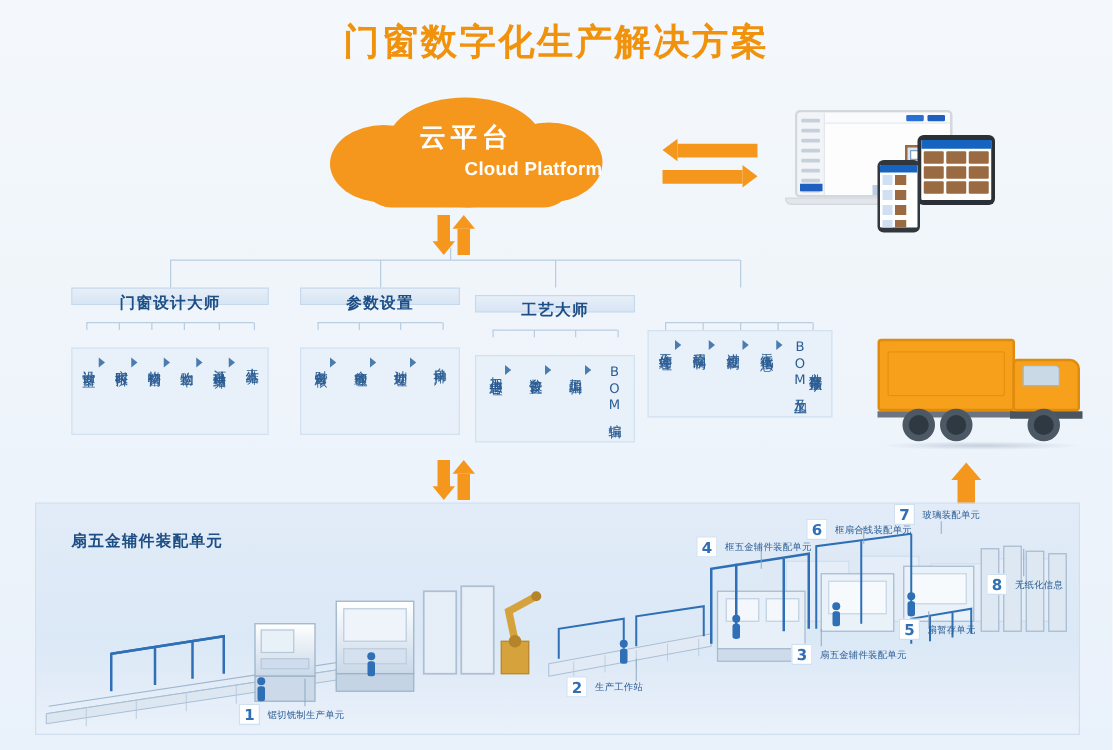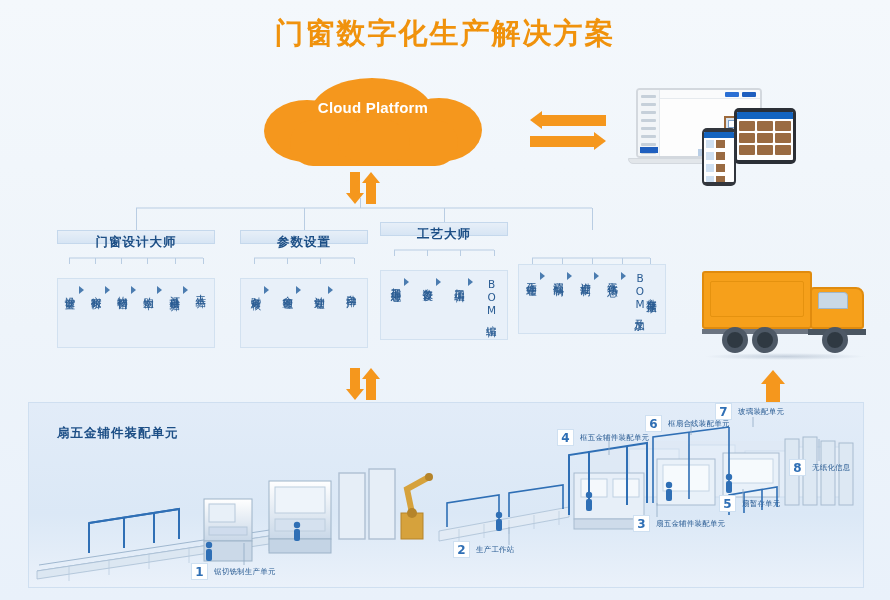--- a/index.html
+++ b/index.html
@@ -30,21 +30,21 @@
   .c2 { left: 0px;   top: 22px;  width: 86px;  height: 62px; }
   .c3 { left: 132px; top: 20px;  width: 86px;  height: 64px; }
   .c4 { left: 26px;  top: 42px;  width: 168px; height: 46px; border-radius: 26px;}
   .c5 { left: 74px;  top: 40px;  width: 72px;  height: 48px; }
   #cloud-text {
     position: absolute; left: 0; top: 18px; width: 218px;
     text-align: center; color: #ffffff; z-index: 3;
   }
   #cloud-cn { font-size: 21px; font-weight: bold; letter-spacing: 4px;
               font-family: "DejaVu Serif", serif; }
-  #cloud-en { font-size: 15px; font-weight: bold; margin-top: 3px; letter-spacing: .2px;}
+  #cloud-en { font-size: 15px; font-weight: bold; margin-top: 3px; letter-spacing: .2px; text-align: right;}
 
   
   .arr { position: absolute; }
   .arr .stem { position: absolute; background: #f5971d; }
   .arr .head { position: absolute; width: 0; height: 0; }
   .up .head   { border-left: 9px solid transparent; border-right: 9px solid transparent;
                 border-bottom: 11px solid #f5971d; }
   .down .head { border-left: 9px solid transparent; border-right: 9px solid transparent;
                 border-top: 11px solid #f5971d; }
   .left .head { border-top: 9px solid transparent; border-bottom: 9px solid transparent;
@@ -139,21 +139,21 @@
     font-family: "DejaVu Sans", sans-serif;
   }
   .vchev {
     width: 0; height: 0; margin: 0 2px;
     border-top: 4px solid transparent; border-bottom: 4px solid transparent;
     border-left: 5px solid #4b7cb0; align-self: center;
   }
 
   #mod-1 { left: 57px;  top: 230px; width: 158px; }
   #mod-2 { left: 240px; top: 230px; width: 128px; }
-  #mod-3 { left: 380px; top: 222px; width: 128px; }
+  #mod-3 { left: 380px; top: 236px; width: 128px; }
   #mod-4 { left: 518px; top: 230px; width: 148px; }
   #mod-1 .mod-body { height: 70px; }
   #mod-2 .mod-body { height: 70px; }
   #mod-3 .mod-body { height: 70px; }
   #mod-4 .mod-body { height: 70px; }
 
   
   #truck { position: absolute; left: 700px; top: 265px; width: 176px; height: 100px; }
   .tr-box { position: absolute; left: 2px; top: 6px; width: 110px; height: 58px;
      background: #f6a01b; border: 2px solid #e08b0e; border-radius: 3px; }
@@ -199,20 +199,21 @@
 
 <div id="page-title">门窗数字化生产解决方案</div>
 
 <div id="cloud-wrap">
   <div class="cloud-shape c1"></div>
   <div class="cloud-shape c2"></div>
   <div class="cloud-shape c3"></div>
   <div class="cloud-shape c4"></div>
   <div class="cloud-shape c5"></div>
   <div id="cloud-text">
+    <div id="cloud-cn">云平台</div>
     <div id="cloud-en">Cloud Platform</div>
   </div>
 </div>
 
 <div class="arr down" id="arrow-cloud-down">
   <div class="stem"></div>
     <div class="head"></div>
 </div>
 <div class="arr up" id="arrow-cloud-up">
   <div class="stem"></div>

